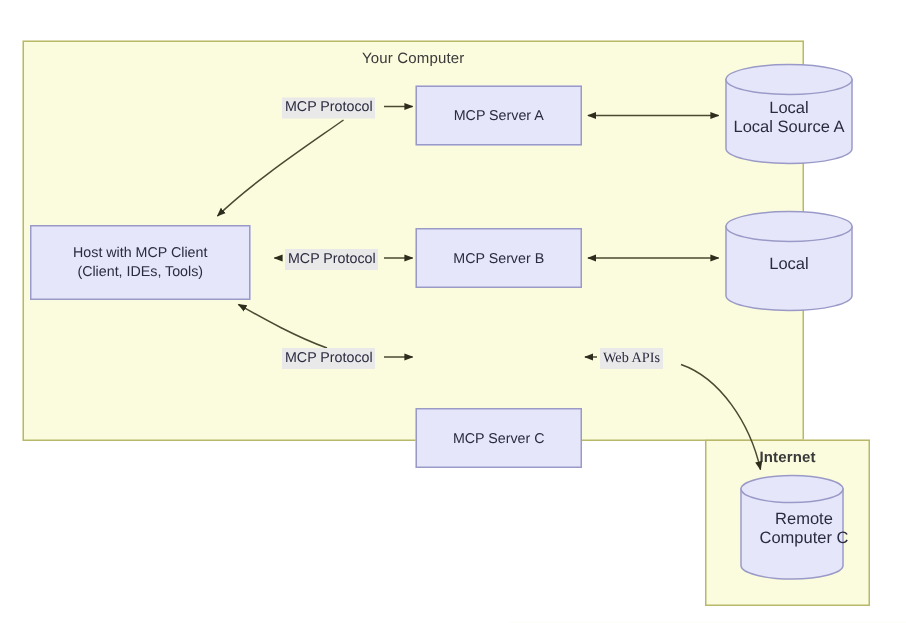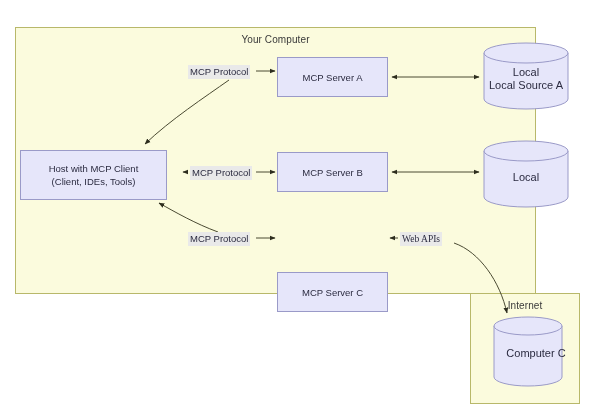--- a/index.html
+++ b/index.html
@@ -39,21 +39,21 @@
     width: 521px;
     height: 267px;
   }
   #region-computer .region-title { top: 6px; }
   #region-internet {
     left: 470px;
     top: 293px;
     width: 110px;
     height: 111px;
   }
-  #region-internet .region-title { top: 6px; }
+  #region-internet .region-title { top: 6px; font-weight: bold; }
 
   
   .node-box {
     position: absolute;
     background: #e6e6fa;
     border: 1px solid #9a9ac8;
     box-sizing: border-box;
     display: flex;
     flex-direction: column;
     align-items: center;
@@ -214,20 +214,21 @@
       <div>Local</div>
     </div>
   </div>
 
   <div class="cyl" id="cyl-remote">
     <svg width="70" height="72" viewBox="0 0 70 72" xmlns="http://www.w3.org/2000/svg">
       <path d="M 1 10 L 1 61 A 34 9 0 0 0 69 61 L 69 10 Z" fill="#e6e6fa" stroke="#9a9ac8" stroke-width="1"></path>
       <ellipse cx="35" cy="10" rx="34" ry="9" fill="#e6e6fa" stroke="#9a9ac8" stroke-width="1"></ellipse>
     </svg>
     <div class="cyl-label">
+      <div>Remote</div>
       <div>Computer C</div>
     </div>
   </div>
 
   <div class="edge-label" id="lbl-proto-a">MCP Protocol</div>
 
   <div class="edge-label" id="lbl-proto-b">MCP Protocol</div>
 
   <div class="edge-label" id="lbl-proto-c">MCP Protocol</div>
 

